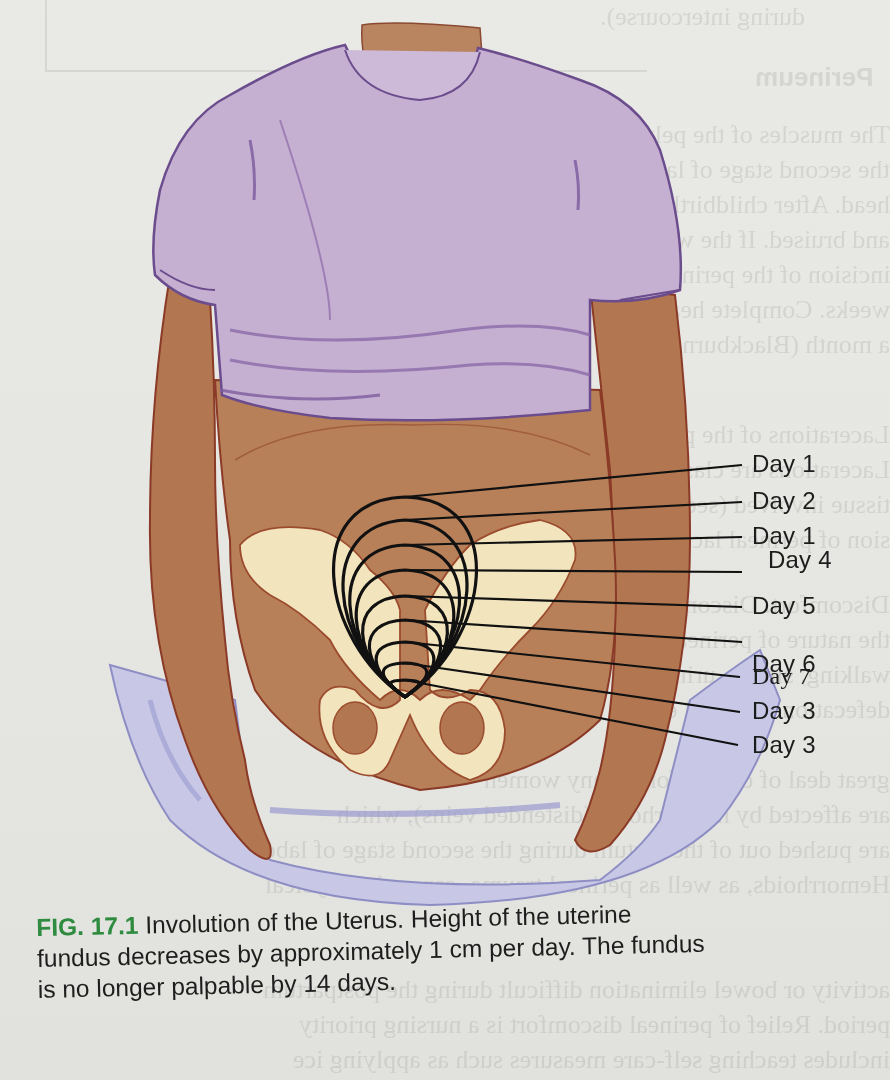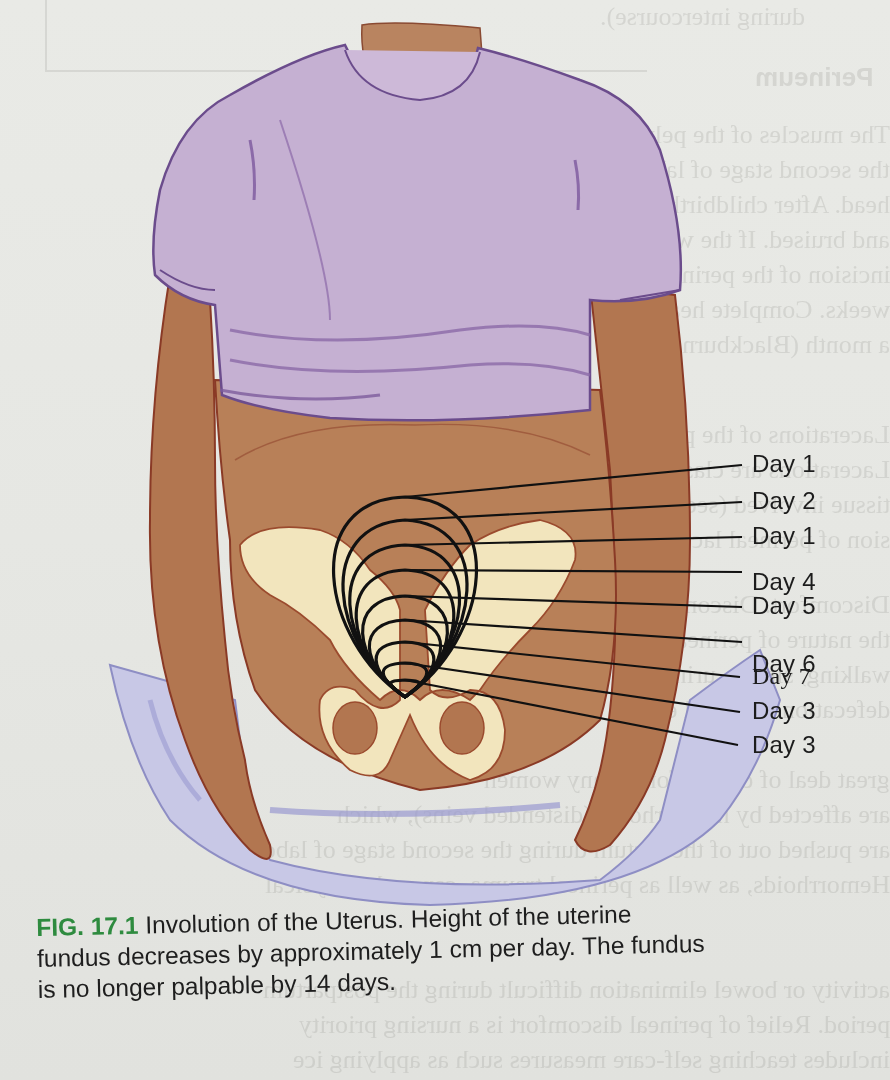--- a/index.html
+++ b/index.html
@@ -118,21 +118,21 @@
       <line x1="405" y1="620" x2="742" y2="642"></line>
       <line x1="405" y1="642" x2="740" y2="677"></line>
       <line x1="405" y1="663" x2="740" y2="712"></line>
       <line x1="405" y1="680" x2="738" y2="745"></line>
     </g>
   </svg>
 
   <div class="day-label" style="top:452px;">Day 1</div>
   <div class="day-label" style="top:489px;">Day 2</div>
   <div class="day-label" style="top:524px;">Day 1</div>
-  <div class="day-label" style="top:570px;">Day 4</div>
+  <div class="day-label" style="top:548px;margin-left:16px;">Day 4</div>
   <div class="day-label" style="top:594px;">Day 5</div>
   <div class="day-label" style="top:652px;">Day 6</div>
   <div class="day-label" style="top:664px;font-family:Liberation Serif, serif;">Day 7</div>
   <div class="day-label" style="top:699px;">Day 3</div>
   <div class="day-label" style="top:733px;">Day 3</div>
 
   <div class="caption">
     <div>
       <span class="fig-num">FIG. 17.1</span>
       <span class="fig-title">Involution of the Uterus.</span>

